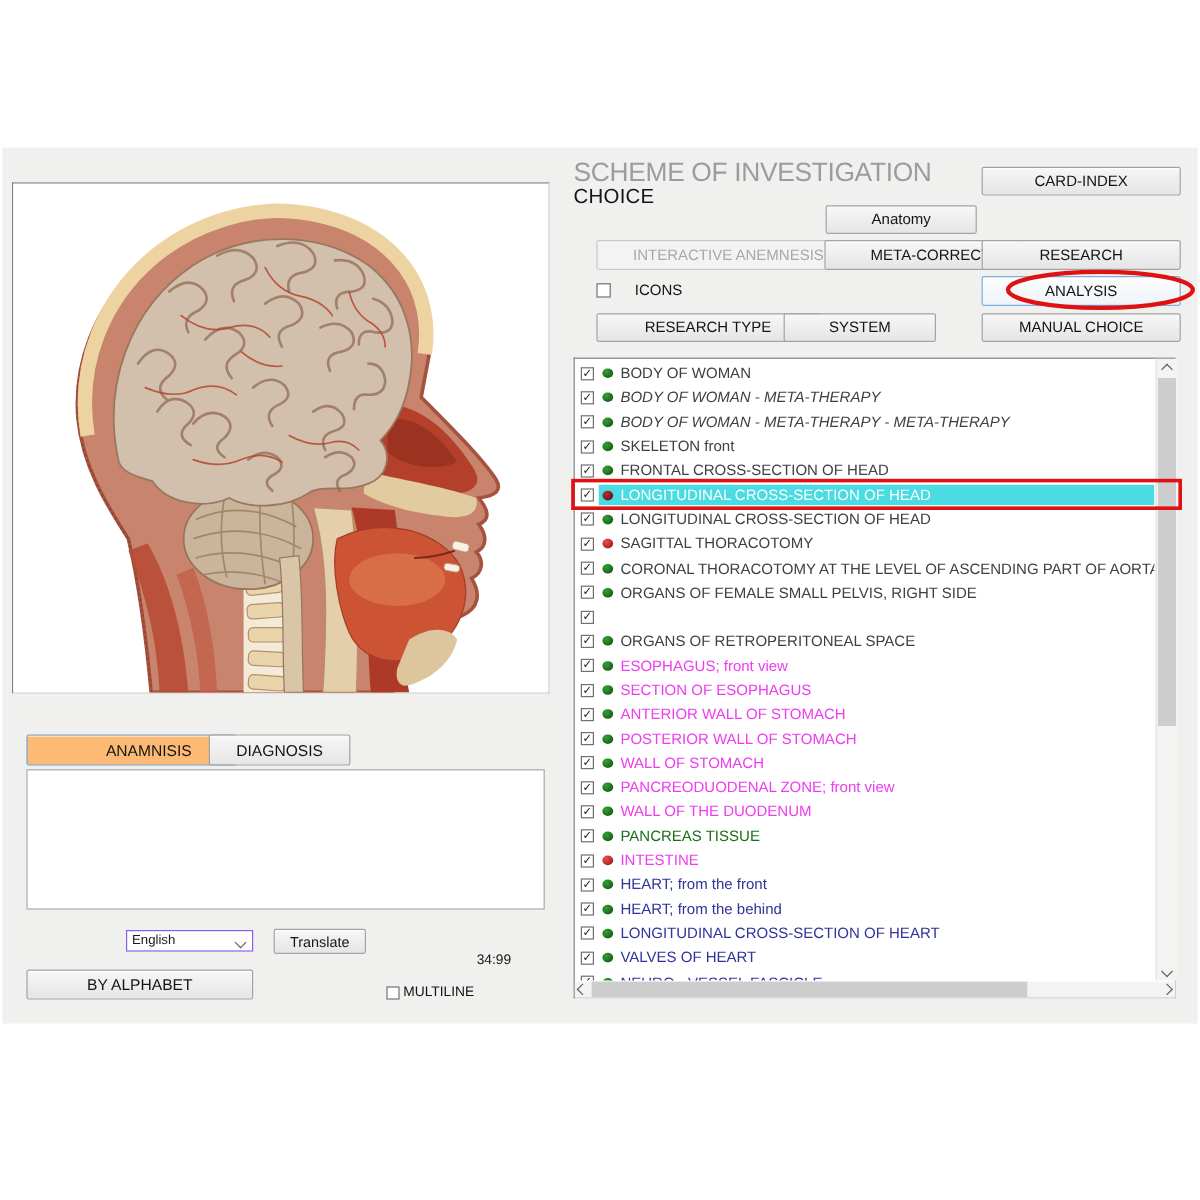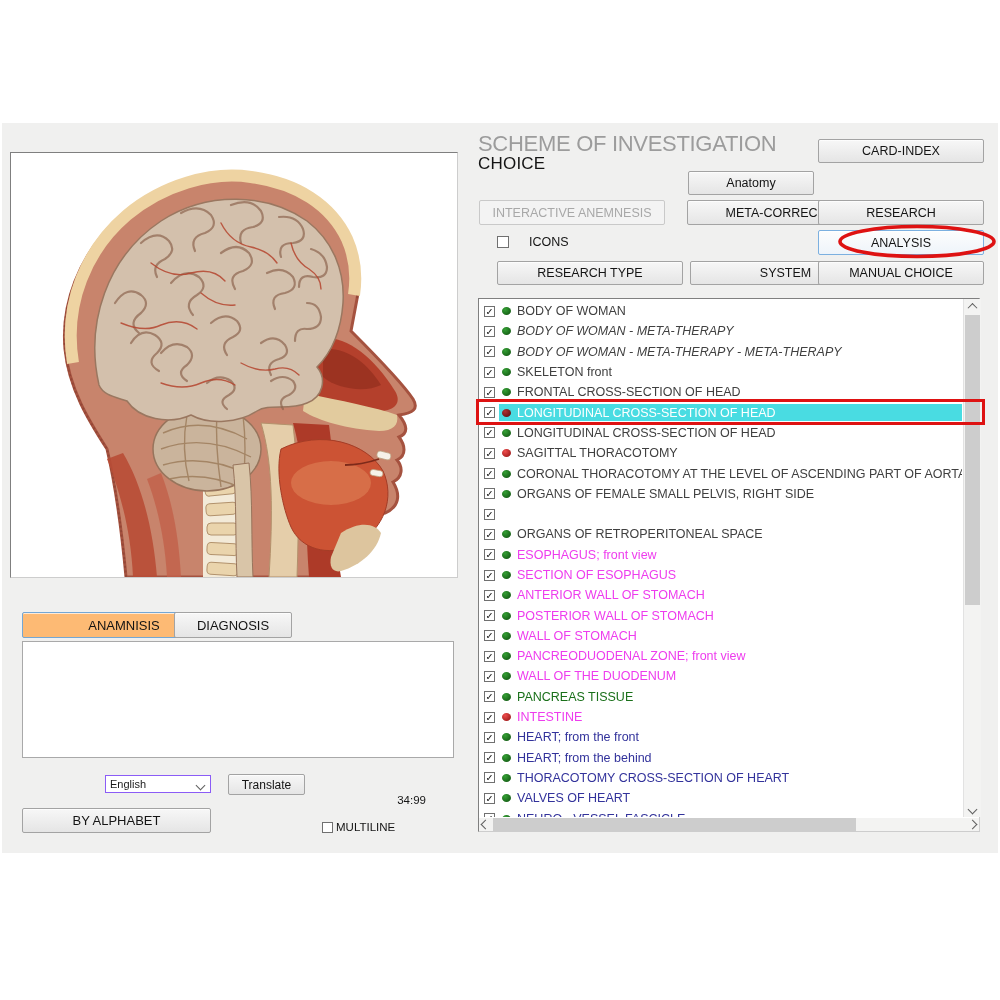--- a/index.html
+++ b/index.html
@@ -175,36 +175,36 @@
         <path d="M 190,140 q 16,14 34,12"></path>
       </g>
     </svg>
   </div>
 
   <div id="page-title" class="abs">SCHEME OF INVESTIGATION</div>
   <div id="page-subtitle" class="abs">CHOICE</div>
 
   <div class="btn abs" style="left:816px;top:16px;width:164px;height:22px;">CARD-INDEX</div>
   <div class="btn abs" style="left:686px;top:48px;width:124px;height:22px;">Anatomy</div>
-  <div class="btn abs disabled" style="left:477px;top:77px;width:184px;height:23px;">INTERACTIVE ANEMNESIS</div>
+  <div class="btn abs disabled" style="left:495px;top:77px;width:184px;height:23px;padding-left:17px;">INTERACTIVE ANEMNESIS</div>
   <div class="btn abs" style="left:685px;top:77px;width:125px;height:23px;padding-left:36px;">META-CORRECTION</div>
   <div class="btn abs" style="left:816px;top:77px;width:164px;height:23px;">RESEARCH</div>
 
   <div class="abs" style="left:495px;top:112px;display:flex;align-items:center;gap:20px;">
     <span class="cbx"></span>
     <span class="cbx-label">ICONS</span>
   </div>
 
   <div class="btn abs focused" style="left:816px;top:107px;width:164px;height:23px;">ANALYSIS</div>
   <svg id="analysis-ellipse" class="abs" viewBox="0 0 162 37">
     <ellipse cx="81" cy="18.5" rx="77" ry="15" fill="none" stroke="#de1212" stroke-width="3.6"></ellipse>
   </svg>
 
   <div class="btn abs" style="left:495px;top:138px;width:184px;height:22px;">RESEARCH TYPE</div>
-  <div class="btn abs" style="left:688px;top:138px;width:125px;height:22px;padding-left:32px;">SYSTEM</div>
+  <div class="btn abs" style="left:651px;top:138px;width:125px;height:22px;">SYSTEM</div>
   <div class="btn abs" style="left:816px;top:138px;width:164px;height:22px;">MANUAL CHOICE</div>
 
   <div id="list-box" class="abs">
     <div id="list-rows">
         <div class="lrow c-blue">
     <span class="cbx">✓</span>
     <span class="row-body">
       <span class="dot dot-green"></span>
       <span class="row-label">BODY OF WOMAN</span>
     </span>
@@ -356,21 +356,21 @@
     <span class="cbx">✓</span>
     <span class="row-body">
       <span class="dot dot-green"></span>
       <span class="row-label">HEART;  from the behind</span>
     </span>
   </div>
         <div class="lrow c-navy">
     <span class="cbx">✓</span>
     <span class="row-body">
       <span class="dot dot-green"></span>
-      <span class="row-label">THORACOTOMY CROSS-SECTION OF HEART</span>
+      <span class="row-label">LONGITUDINAL CROSS-SECTION OF HEART</span>
     </span>
   </div>
         <div class="lrow c-navy">
     <span class="cbx">✓</span>
     <span class="row-body">
       <span class="dot dot-green"></span>
       <span class="row-label">VALVES OF HEART</span>
     </span>
   </div>
         <div class="lrow c-navy">

